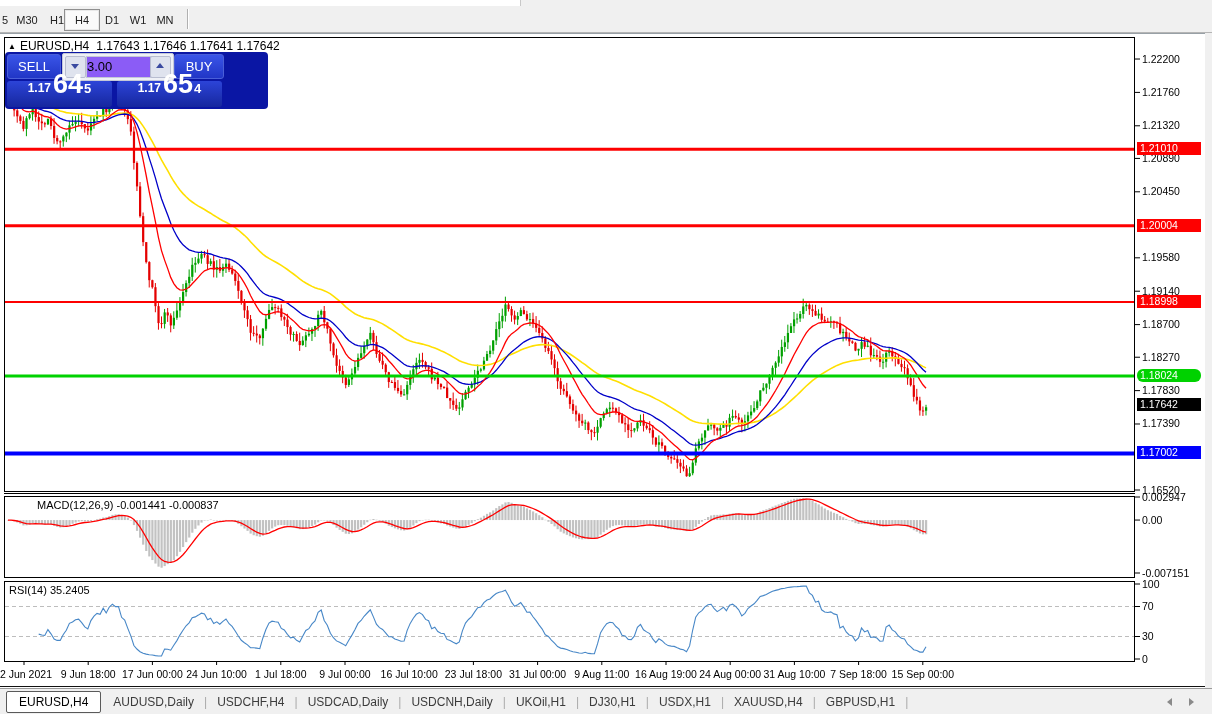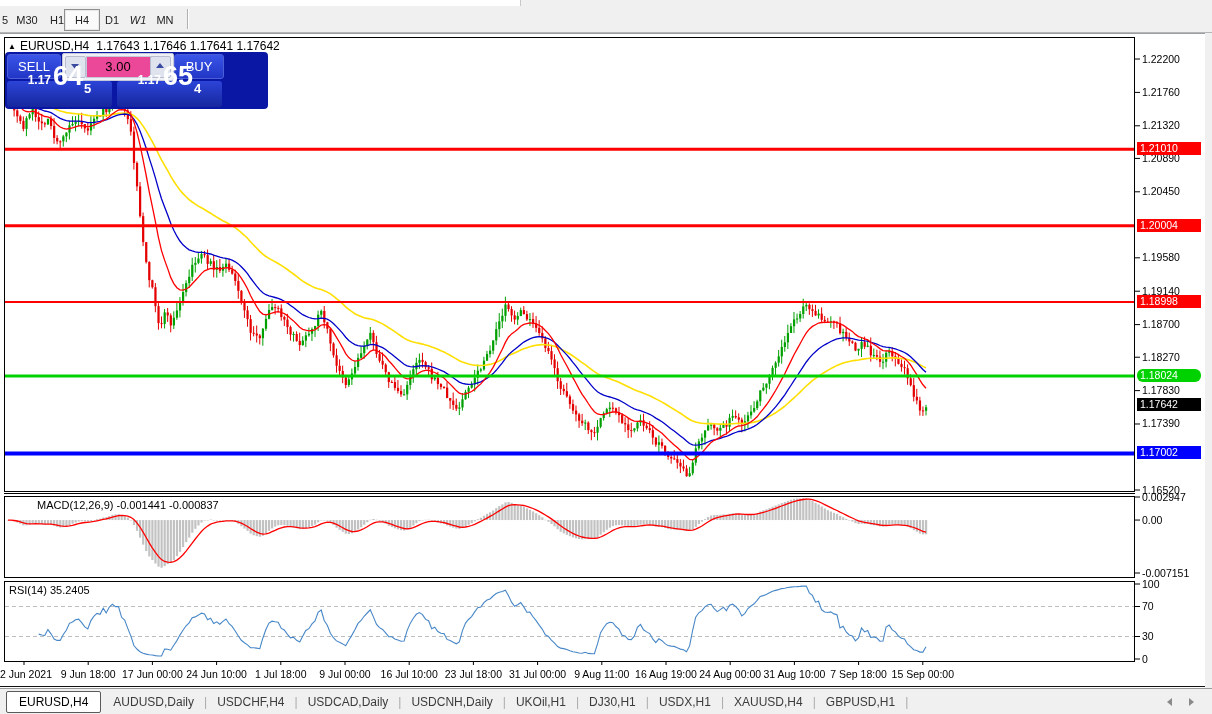--- a/index.html
+++ b/index.html
@@ -28,24 +28,24 @@
     background:linear-gradient(#3a55e8,#2136c6);border:1px solid #4a5fd8;border-radius:3px;cursor:pointer;}
   #sell-btn{left:2px;width:52px;}
   #buy-btn{left:169px;width:48px;}
   #vol-stepper{position:absolute;left:57px;top:0;width:110px;height:26px;background:#eef0f6;border:1px solid #c4c8d8;border-radius:2px;}
   .step-btn{position:absolute;top:2px;width:19px;height:20px;background:#dfe3ee;border:1px solid #b8bdd0;border-radius:2px;cursor:pointer;}
   #vol-down{left:2px;}
   #vol-up{right:2px;}
   .step-glyph{position:absolute;left:5px;top:7px;width:0;height:0;border-left:4px solid transparent;border-right:4px solid transparent;}
   #vol-down .step-glyph{border-top:5px solid #3a4aa0;}
   #vol-up .step-glyph{border-bottom:5px solid #3a4aa0;top:6px;}
-  #vol-value{position:absolute;left:23px;top:2px;width:62px;height:20px;background:#ec4899;border:1px solid #c4c8d8;
-    font-size:13px;color:#000;text-align:center;padding-right:3px;line-height:20px;}
+  #vol-value{position:absolute;left:23px;top:2px;width:62px;height:20px;background:#8b5cf6;border:1px solid #c4c8d8;
+    font-size:13px;color:#000;text-align:left;padding-right:3px;line-height:20px;}
   .price-box{position:absolute;top:29px;width:105px;height:26px;color:#fff;
-    background:linear-gradient(#2c44d8,#16279e);border-radius:3px;display:flex;align-items:flex-end;justify-content:center;padding-bottom:18px;box-sizing:border-box;}
+    background:linear-gradient(#2c44d8,#16279e);border-radius:3px;display:flex;align-items:flex-end;justify-content:center;padding-bottom:10px;box-sizing:border-box;}
   #sell-price-box{left:2px;}
   #buy-price-box{left:112px;}
   .price-small{font-size:12px;font-weight:bold;margin-bottom:2px;}
   .price-big{font-size:27px;font-weight:bold;line-height:25px;margin-left:2px;}
   .price-sup{font-size:13px;font-weight:bold;align-self:flex-start;margin-top:0;margin-left:1px;}
   
   .ind-label{position:absolute;left:9px;font-size:11px;color:#000;white-space:nowrap;}
   #macd-label{top:499px;padding-left:28px;}
   #rsi-label{top:584px;}
   
@@ -64,21 +64,21 @@
 </head>
 <body>
 
 <div id="top-strip"></div>
 <div id="tf-toolbar">
     <div class="tf-btn" style="left: -6px; min-width: 12px;">5</div>
     <div class="tf-btn" style="left: 8px; min-width: 28px;">M30</div>
     <div class="tf-btn" style="left: 42px; min-width: 20px;">H1</div>
     <div class="tf-btn active" style="left: 64px; min-width: 26px;">H4</div>
     <div class="tf-btn" style="left: 97px; min-width: 20px;">D1</div>
-    <div class="tf-btn" style="left: 123px; min-width: 20px; font-style: italic;">W1</div>
+    <div class="tf-btn" style="left: 123px; min-width: 20px;">W1</div>
     <div class="tf-btn" style="left: 149px; min-width: 22px;">MN</div>
     <div class="tf-sep" style="left: 187px;"></div>
   </div>
 
 <div id="chart-window"></div>
 <svg id="chart-svg" xmlns="http://www.w3.org/2000/svg">
     <g>
       <rect x="4.5" y="37.5" width="1130" height="454" fill="#fff" stroke="#000" shape-rendering="crispEdges"></rect>
       <rect x="4.5" y="496.5" width="1130" height="80.5" fill="#fff" stroke="#000" shape-rendering="crispEdges"></rect>
       <rect x="4.5" y="581.5" width="1130" height="79.5" fill="#fff" stroke="#000" shape-rendering="crispEdges"></rect>

